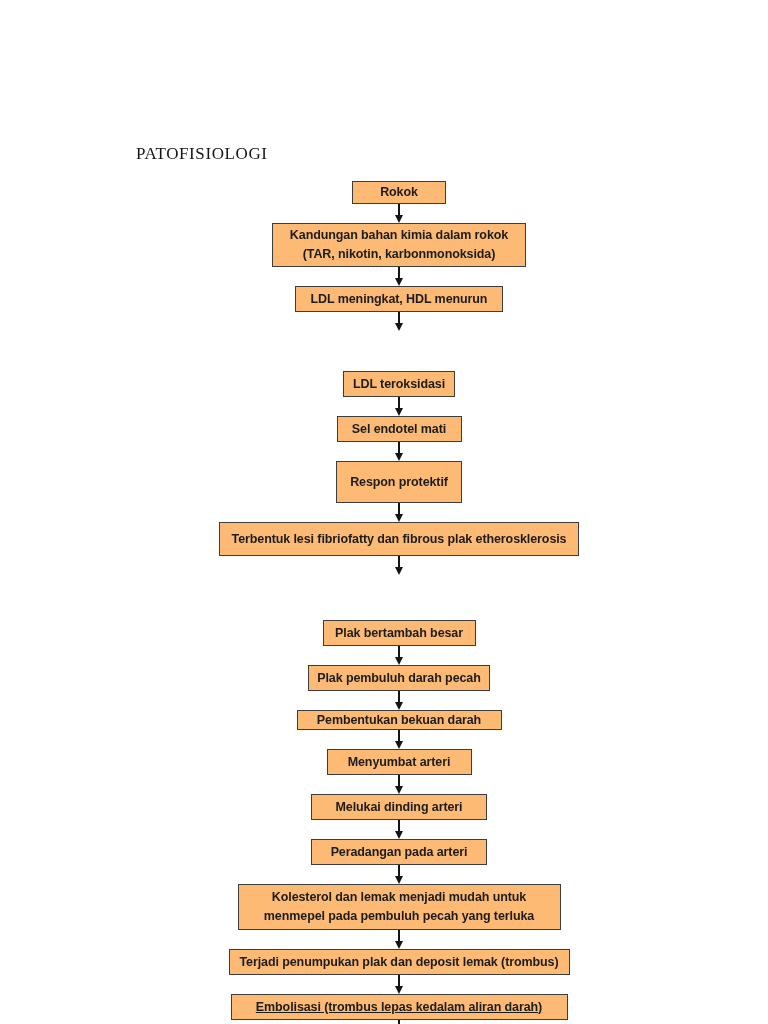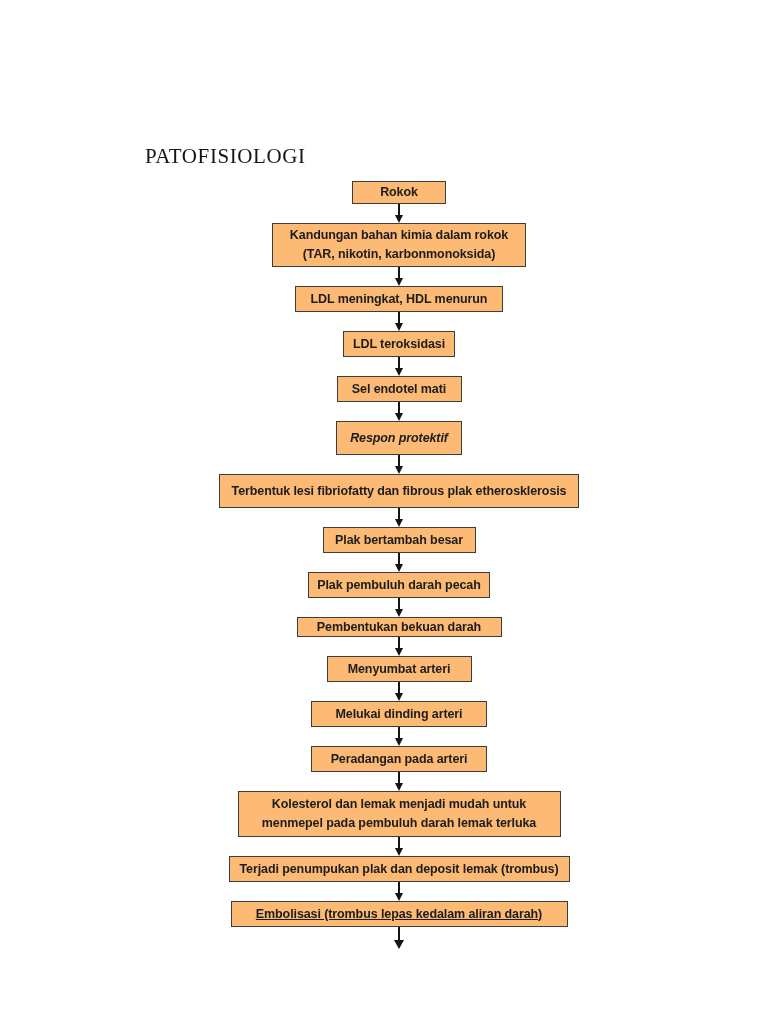--- a/index.html
+++ b/index.html
@@ -1,22 +1,22 @@
 <!DOCTYPE html>
 <html><head>
 <meta charset="utf-8">
 <style>
   * { margin:0; padding:0; box-sizing:border-box; }
   html,body { width:768px; height:1024px; background:#ffffff; overflow:hidden; }
   body { font-family:"Liberation Sans", sans-serif; position:relative; }
 
   .page-title {
-    position:absolute; left:145px; top:144px;
+    position:absolute; left:136px; top:144px;
     font-family:"Liberation Serif", serif;
-    font-size:21px; color:#161616; letter-spacing:0.6px;
+    font-size:17px; color:#161616; letter-spacing:0.6px;
   }
 
   .chart {
     position:absolute; top:181px; left:399px;
     transform:translateX(-50%);
     display:flex; flex-direction:column; align-items:center;
   }
 
   .box {
     border:1.6px solid #3d3d3d;
@@ -73,49 +73,49 @@
       <div class="head"></div>
     </div>
 
   <div class="box" style="min-width:208px; height:26px;">LDL meningkat, HDL menurun</div>
 
   <div class="arrow">
       <div class="shaft"></div>
       <div class="head"></div>
     </div>
 
-  <div class="box" style="min-width:112px; height:26px;">LDL teroksidasi</div>
+  <div class="box" style="min-width:112px; height:26px;margin-top:40px;">LDL teroksidasi</div>
 
   <div class="arrow">
       <div class="shaft"></div>
       <div class="head"></div>
     </div>
 
   <div class="box" style="min-width:125px; height:26px;">Sel endotel mati</div>
 
   <div class="arrow">
       <div class="shaft"></div>
       <div class="head"></div>
     </div>
 
-  <div class="box" style="min-width:126px; height:34px;font-style:italic;">Respon protektif</div>
+  <div class="box" style="min-width:126px; height:42px;">Respon protektif</div>
 
   <div class="arrow">
       <div class="shaft"></div>
       <div class="head"></div>
     </div>
 
   <div class="box" style="min-width:360px; height:34px;">Terbentuk lesi fibriofatty dan fibrous plak etherosklerosis</div>
 
   <div class="arrow">
       <div class="shaft"></div>
       <div class="head"></div>
     </div>
 
-  <div class="box" style="min-width:153px; height:26px;">Plak bertambah besar</div>
+  <div class="box" style="min-width:153px; height:26px;margin-top:45px;">Plak bertambah besar</div>
 
   <div class="arrow">
       <div class="shaft"></div>
       <div class="head"></div>
     </div>
 
   <div class="box" style="min-width:180px; height:26px;">Plak pembuluh darah pecah</div>
 
   <div class="arrow">
       <div class="shaft"></div>
@@ -144,21 +144,21 @@
     </div>
 
   <div class="box" style="min-width:176px; height:26px;">Peradangan pada arteri</div>
 
   <div class="arrow">
       <div class="shaft"></div>
       <div class="head"></div>
     </div>
 
   <div class="box" style="min-width:323px; height:46px;">Kolesterol dan lemak menjadi mudah untuk
-menmepel pada pembuluh darah lemak terluka</div>
+menmepel pada pembuluh pecah yang terluka</div>
 
   <div class="arrow">
       <div class="shaft"></div>
       <div class="head"></div>
     </div>
 
   <div class="box" style="min-width:341px; height:26px;">Terjadi penumpukan plak dan deposit lemak (trombus)</div>
 
   <div class="arrow">
       <div class="shaft"></div>

